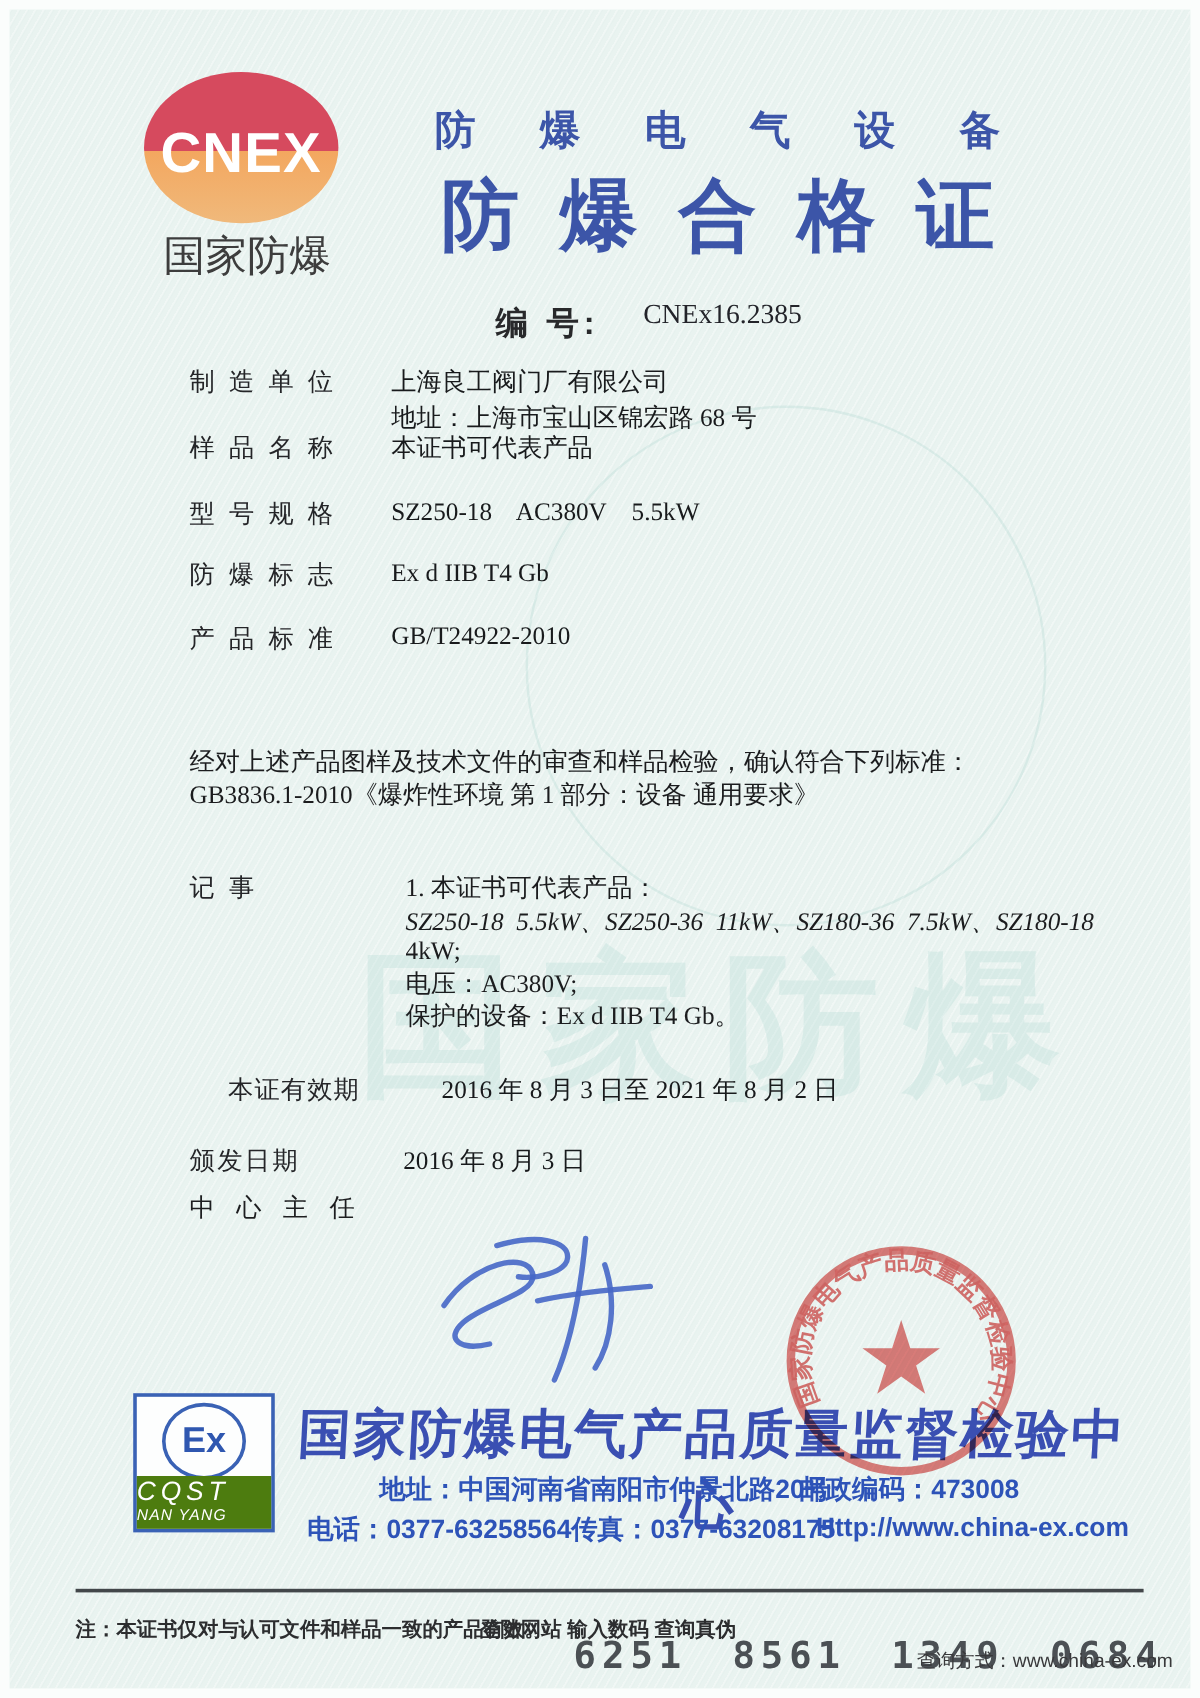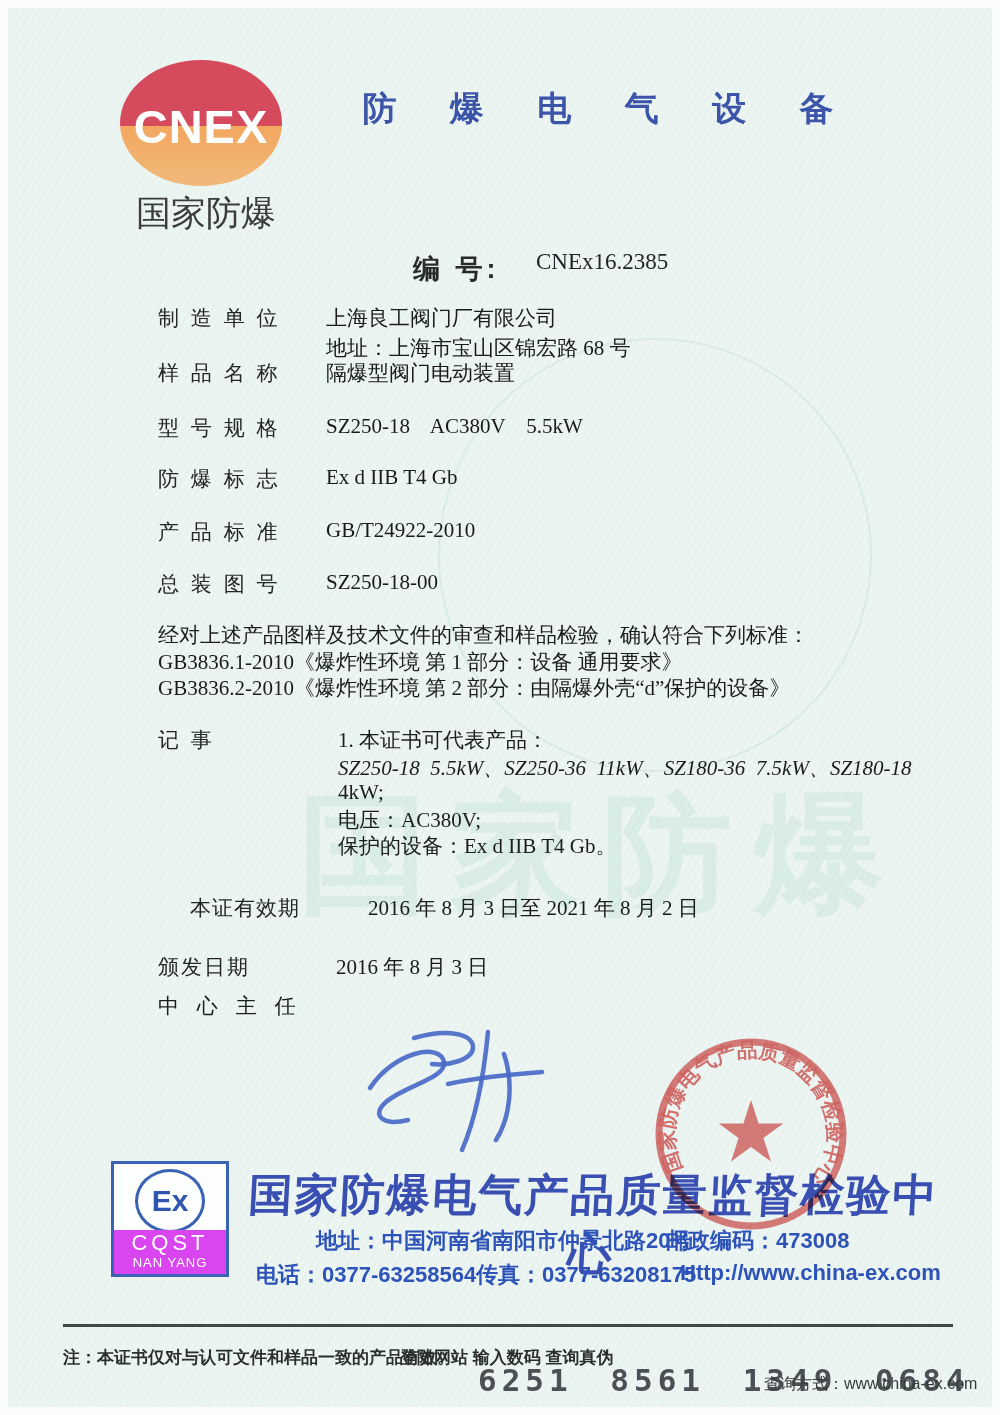--- a/index.html
+++ b/index.html
@@ -40,21 +40,21 @@
 
   
   .sig{left:348px;top:1018px;width:200px;height:130px;z-index:3;}
   .sig path{stroke:#4667c6;stroke-width:4.5;fill:none;stroke-linecap:round;opacity:.9;}
   .seal{left:638px;top:1024px;width:210px;height:210px;z-index:4;mix-blend-mode:multiply;opacity:.88;}
 
   
   .cqst{left:103px;top:1153px;width:112px;height:110px;border:3px solid #3a62b5;background:#fdfefe;z-index:2;}
   .cqst-circle{position:absolute;left:21px;top:5px;width:64px;height:58px;border:3px solid #3a62b5;border-radius:50%;
     display:flex;align-items:center;justify-content:center;font-size:30px;font-weight:bold;color:#2f57b0;background:#fdfefe;}
-  .cqst-bottom{position:absolute;left:0;bottom:0;width:100%;height:44px;background:#d946ef;color:#ffffff;text-align:center;}
+  .cqst-bottom{position:absolute;left:0;bottom:0;width:100%;height:44px;background:#4d7c0f;color:#ffffff;text-align:left;font-style:italic;}
   .cqst-line1{font-size:22px;letter-spacing:4px;line-height:26px;}
   .cqst-line2{font-size:13px;letter-spacing:1px;line-height:14px;}
   .org-name{left:238px;top:1158px;width:692px;text-align:center;font-size:44px;font-weight:bold;color:#3a4fb2;
     font-family:"Liberation Serif","DejaVu Serif",serif;letter-spacing:2px;transform:skewX(-3deg);z-index:2;}
   .blue-info{font-size:22px;font-weight:bold;color:#2d53b8;z-index:2;white-space:pre;}
 
   .divider{left:55px;top:1316px;width:890px;height:3px;background:#43474a;z-index:1;}
   .note{left:55px;top:1338px;font-size:17px;font-weight:bold;color:#2c2d2f;z-index:1;}
   .hint{left:392px;top:1338px;font-size:17px;font-weight:bold;color:#2c2d2f;z-index:1;}
   .code{left:470px;top:1354px;font-size:31px;font-weight:bold;color:#4b5054;letter-spacing:5px;word-spacing:14px;z-index:1;}
@@ -66,46 +66,43 @@
 <div class="page">
 
   <div class="abs wm-circle"></div>
   <div class="abs wm-text">国家防爆</div>
 
   <div class="abs logo-ellipse">
     <span class="logo-text">CNEX</span>
   </div>
   <div class="abs logo-caption">国家防爆</div>
   <div class="abs doc-subtitle">防 爆 电 气 设 备</div>
+  <div class="abs doc-title">防爆合格证</div>
   <span class="abs certno-label">编  号:</span>
   <span class="abs certno-value serif">CNEx16.2385</span>
 
   <div class="abs frow" style="top:296px;">
     <span class="flabel">制 造 单 位</span><span class="fvalue">上海良工阀门厂有限公司</span>
   </div>
   <div class="abs subline serif" style="top:326px;">地址：上海市宝山区锦宏路 68 号</div>
   <div class="abs frow" style="top:351px;">
-    <span class="flabel">样 品 名 称</span><span class="fvalue">隔爆型阀门电动装置</span>
+    <span class="flabel">样 品 名 称</span><span class="fvalue">本证书可代表产品</span>
   </div>
   <div class="abs frow" style="top:406px;">
     <span class="flabel">型 号 规 格</span><span class="fvalue">SZ250-18    AC380V    5.5kW</span>
   </div>
   <div class="abs frow" style="top:457px;">
     <span class="flabel">防 爆 标 志</span><span class="fvalue">Ex d IIB T4 Gb</span>
   </div>
   <div class="abs frow" style="top:510px;">
     <span class="flabel">产 品 标 准</span><span class="fvalue">GB/T24922-2010</span>
   </div>
-  <div class="abs frow" style="top:562px;">
-    <span class="flabel">总 装 图 号</span><span class="fvalue">SZ250-18-00</span>
-  </div>
 
   <div class="abs stmt serif" style="top:613px;">经对上述产品图样及技术文件的审查和样品检验，确认符合下列标准：</div>
   <div class="abs stmt serif" style="top:640px;">GB3836.1-2010《爆炸性环境 第 1 部分：设备 通用要求》</div>
-  <div class="abs stmt serif" style="top:666px;">GB3836.2-2010《爆炸性环境 第 2 部分：由隔爆外壳“d”保护的设备》</div>
 
   <div class="abs frow" style="top:718px;">
     <span class="flabel">记   事</span>
   </div>
   <div class="abs rline serif pre" style="top:718px;text-align:right;">1. 本证书可代表产品：</div>
   <div class="abs rline serif pre" style="top:746px;font-style:italic;">SZ250-18  5.5kW、SZ250-36  11kW、SZ180-36  7.5kW、SZ180-18</div>
   <div class="abs rline serif pre" style="top:772px;">4kW;</div>
   <div class="abs rline serif pre" style="top:798px;">电压：AC380V;</div>
   <div class="abs rline serif pre" style="top:824px;">保护的设备：Ex d IIB T4 Gb。</div>
 

